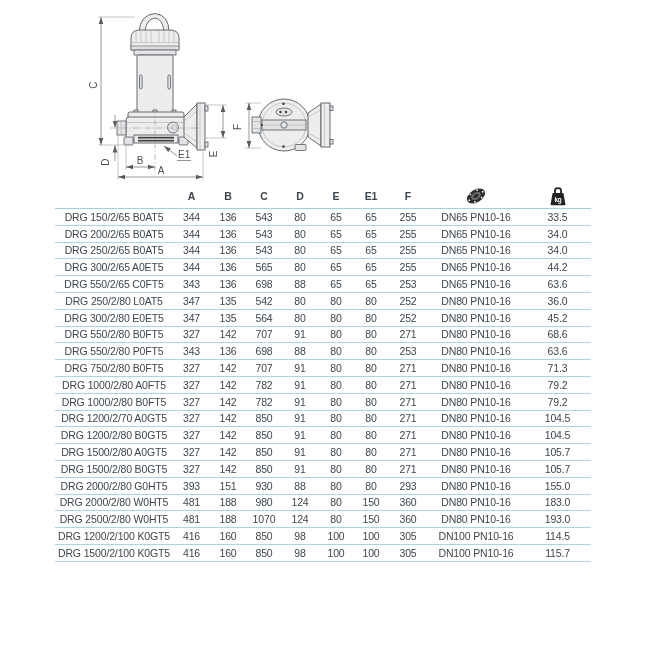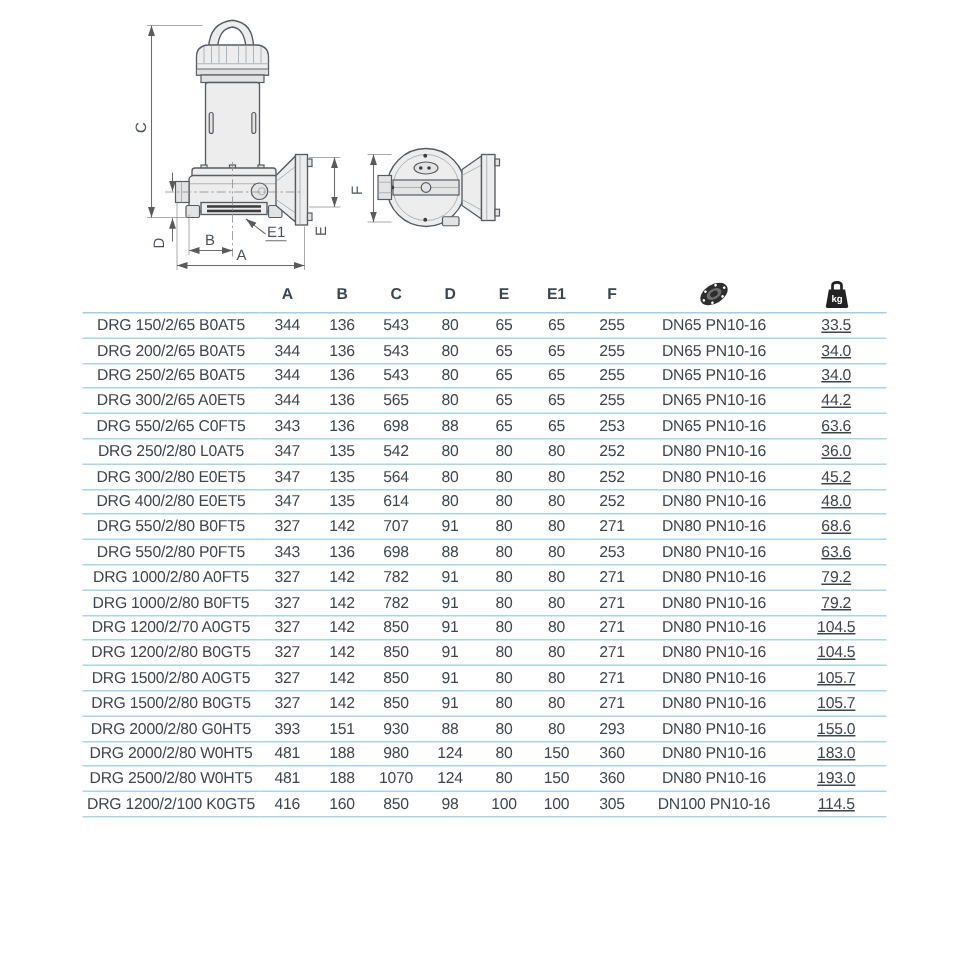--- a/index.html
+++ b/index.html
@@ -7,21 +7,21 @@
         font-family:"Liberation Sans",sans-serif;color:#3e464d;}
   .drawing{position:absolute;left:60px;top:5px;}
   
   table.spec{position:absolute;left:55px;top:184px;width:536px;border-collapse:collapse;
              table-layout:fixed;font-size:10.5px;letter-spacing:-0.15px;color:#3e464d;}
   table.spec th{font-weight:bold;font-size:10.5px;height:21px;vertical-align:middle;
                 border-bottom:1.6px solid #9fd0e7;padding:0;text-align:center;}
   table.spec td{height:15.8px;border-bottom:1.4px solid #a8d5ea;padding:0;text-align:center;
                 vertical-align:middle;white-space:nowrap;}
   td.c0{text-align:left;padding-left:6px;}
-  td.c9{text-align:right;padding-right:10px;text-decoration:underline;}
+  td.c9{text-align:right;padding-right:10px;}
   th.hicon{vertical-align:middle;}
   th.hicon svg{display:block;margin:0 auto;}
   
   .outl{fill:#ededed;stroke:#565c63;stroke-width:0.9;}
   .outl2{fill:#e3e3e3;stroke:#565c63;stroke-width:0.8;}
   .thin{stroke:#9aa0a5;stroke-width:0.5;fill:none;}
   .dark{fill:#3c3c3c;stroke:none;}
   .dim{stroke:#6b6b6b;stroke-width:0.7;fill:none;}
   .ext{stroke:#8f8f8f;stroke-width:0.5;fill:none;}
   .cline{stroke:#8f8f8f;stroke-width:0.55;fill:none;stroke-dasharray:6 2 1.5 2;}
@@ -270,32 +270,20 @@
           <td class="c2">135</td>
           <td class="c3">564</td>
           <td class="c4">80</td>
           <td class="c5">80</td>
           <td class="c6">80</td>
           <td class="c7">252</td>
           <td class="c8">DN80 PN10-16</td>
           <td class="c9">45.2</td>
         </tr>
         <tr>
-          <td class="c0">DRG 400/2/80 E0ET5</td>
-          <td class="c1">347</td>
-          <td class="c2">135</td>
-          <td class="c3">614</td>
-          <td class="c4">80</td>
-          <td class="c5">80</td>
-          <td class="c6">80</td>
-          <td class="c7">252</td>
-          <td class="c8">DN80 PN10-16</td>
-          <td class="c9">48.0</td>
-        </tr>
-        <tr>
           <td class="c0">DRG 550/2/80 B0FT5</td>
           <td class="c1">327</td>
           <td class="c2">142</td>
           <td class="c3">707</td>
           <td class="c4">91</td>
           <td class="c5">80</td>
           <td class="c6">80</td>
           <td class="c7">271</td>
           <td class="c8">DN80 PN10-16</td>
           <td class="c9">68.6</td>
@@ -304,20 +292,32 @@
           <td class="c0">DRG 550/2/80 P0FT5</td>
           <td class="c1">343</td>
           <td class="c2">136</td>
           <td class="c3">698</td>
           <td class="c4">88</td>
           <td class="c5">80</td>
           <td class="c6">80</td>
           <td class="c7">253</td>
           <td class="c8">DN80 PN10-16</td>
           <td class="c9">63.6</td>
+        </tr>
+        <tr>
+          <td class="c0">DRG 750/2/80 B0FT5</td>
+          <td class="c1">327</td>
+          <td class="c2">142</td>
+          <td class="c3">707</td>
+          <td class="c4">91</td>
+          <td class="c5">80</td>
+          <td class="c6">80</td>
+          <td class="c7">271</td>
+          <td class="c8">DN80 PN10-16</td>
+          <td class="c9">71.3</td>
         </tr>
         <tr>
           <td class="c0">DRG 1000/2/80 A0FT5</td>
           <td class="c1">327</td>
           <td class="c2">142</td>
           <td class="c3">782</td>
           <td class="c4">91</td>
           <td class="c5">80</td>
           <td class="c6">80</td>
           <td class="c7">271</td>
@@ -425,16 +425,28 @@
           <td class="c1">416</td>
           <td class="c2">160</td>
           <td class="c3">850</td>
           <td class="c4">98</td>
           <td class="c5">100</td>
           <td class="c6">100</td>
           <td class="c7">305</td>
           <td class="c8">DN100 PN10-16</td>
           <td class="c9">114.5</td>
         </tr>
+        <tr>
+          <td class="c0">DRG 1500/2/100 K0GT5</td>
+          <td class="c1">416</td>
+          <td class="c2">160</td>
+          <td class="c3">850</td>
+          <td class="c4">98</td>
+          <td class="c5">100</td>
+          <td class="c6">100</td>
+          <td class="c7">305</td>
+          <td class="c8">DN100 PN10-16</td>
+          <td class="c9">115.7</td>
+        </tr>
       </tbody>
   </table>
 
 </div>
 
 </body></html>

